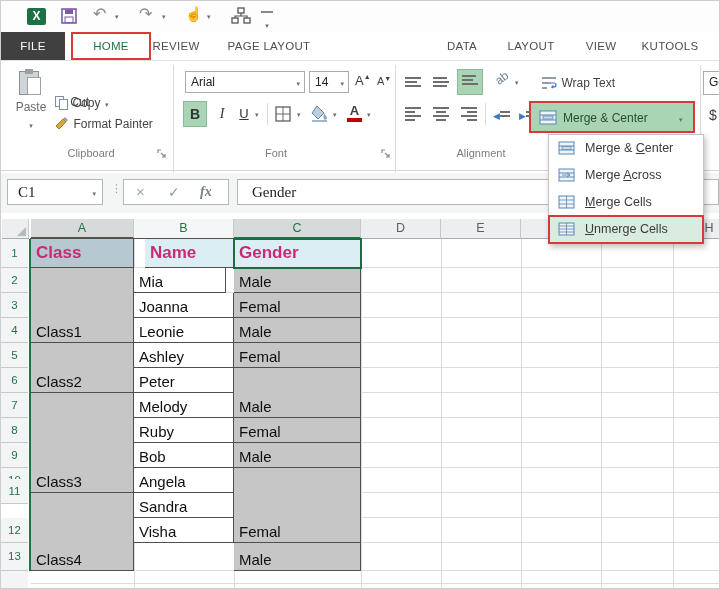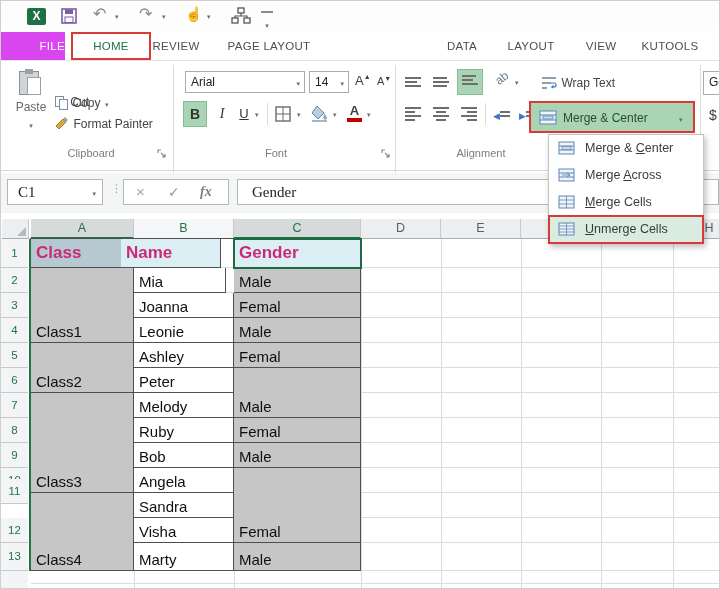--- a/index.html
+++ b/index.html
@@ -14,21 +14,21 @@
   .xl-logo { width:19px; height:17px; background:#1e7145; border-radius:2px;
              color:#fff; font-weight:bold; font-size:12px; text-align:center; line-height:17px; }
   .qat-glyph { color:#8a8a8a; font-size:16px; line-height:18px; }
   .caret { color:#6e6e6e; font-size:7px; line-height:7px; }
   .qat-more { width:12px; border-top:2px solid #8a8a8a; padding-top:1px; text-align:center; }
 
   
   .tabstrip { left:0; top:30px; width:720px; height:30px; background:#fff; border-bottom:1px solid #e4e4e4; }
   .rtab { position:absolute; top:1px; height:28px; line-height:28px; text-align:center;
           font-size:11.5px; letter-spacing:.3px; color:#4e4e4e; cursor:default; }
-  .rtab.file { background:#d946ef; color:#fff;text-align:right; }
+  .rtab.file { background:#404040; color:#fff; }
   .rtab.home { color:#217346; border:2px solid #d93a39; line-height:24px; }
 
   
   .ribbon { left:0; top:60px; width:720px; height:110px; background:#fff; border-bottom:1px solid #d5d5d5; }
   .vdiv { width:1px; background:#dcdcdc; }
   .rlabel { font-size:11px; color:#7c7c7c; text-align:center; }
   .rbtn-txt { font-size:12px; color:#444; }
   .combo { background:#fff; border:1px solid #ababab; font-size:12px; color:#222; }
   .combo .cv { position:absolute; left:5px; top:3px; }
   .combo .caret { position:absolute; right:4px; top:8px; }
@@ -324,34 +324,33 @@
       <div class="rowhdr" style="left: 0px; top: 205px; width: 27px; height: 25px; line-height: 24px;">8</div>
       <div class="rowhdr" style="left: 0px; top: 230px; width: 27px; height: 25px; line-height: 24px;">9</div>
       <div class="rowhdr" style="left: 0px; top: 255px; width: 27px; height: 25px; line-height: 24px;">10</div>
       <div class="rowhdr" style="left: 0px; top: 266px; width: 27px; height: 25px; line-height: 24px;">11</div>
       <div class="rowhdr" style="left: 0px; top: 305px; width: 27px; height: 25px; line-height: 24px;">12</div>
       <div class="rowhdr" style="left: 0px; top: 330px; width: 27px; height: 28px; line-height: 27px;">13</div>
       <div class="rowhdr" style="left: 0px; top: 358px; width: 27px; height: 19px;"></div>
       <div class="gridline" style="left: 29px; top: 25px; width: 332px; height: 1px; background: rgb(79, 79, 79);"></div>
       <div class="gridline" style="left: 29px; top: 26px; width: 1px; height: 332px; background: rgb(79, 79, 79);"></div>
       <div class="cell a1 magenta" style="left: 30px; top: 26px; width: 103px; height: 29px; font-weight: bold; font-size: 17px; align-items: center; padding-bottom: 0px;">Class</div>
-      <div class="cell hdrblue magenta" style="left: 120px; top: 26px; width: 100px; height: 29px;">Name</div>
+      <div class="cell hdrblue magenta" style="left: 144px; top: 26px; width: 100px; height: 29px;">Name</div>
       <div class="cell hdrblue magenta" style="left: 233px; top: 26px; width: 127px; height: 29px;">Gender</div>
       <div class="cell white" style="left: 133px; top: 55px; width: 92px; height: 25px;">Mia</div>
       <div class="cell white" style="left: 133px; top: 80px; width: 100px; height: 25px;">Joanna</div>
       <div class="cell white" style="left: 133px; top: 105px; width: 100px; height: 25px;">Leonie</div>
       <div class="cell white" style="left: 133px; top: 130px; width: 100px; height: 25px;">Ashley</div>
       <div class="cell white" style="left: 133px; top: 155px; width: 100px; height: 25px;">Peter</div>
       <div class="cell white" style="left: 133px; top: 180px; width: 100px; height: 25px;">Melody</div>
       <div class="cell white" style="left: 133px; top: 205px; width: 100px; height: 25px;">Ruby</div>
       <div class="cell white" style="left: 133px; top: 230px; width: 100px; height: 25px;">Bob</div>
       <div class="cell white" style="left: 133px; top: 255px; width: 100px; height: 25px;">Angela</div>
       <div class="cell white" style="left: 133px; top: 280px; width: 100px; height: 25px;">Sandra</div>
       <div class="cell white" style="left: 133px; top: 305px; width: 100px; height: 25px;">Visha</div>
-      <div class="cell white" style="left: 133px; top: 330px; width: 100px; height: 28px;">Marty</div>
       <div class="cell gray" style="left: 30px; top: 55px; width: 103px; height: 75px;">Class1</div>
       <div class="cell gray" style="left: 30px; top: 130px; width: 103px; height: 50px;">Class2</div>
       <div class="cell gray" style="left: 30px; top: 180px; width: 103px; height: 100px;">Class3</div>
       <div class="cell gray" style="left: 30px; top: 280px; width: 103px; height: 78px;">Class4</div>
       <div class="cell gray" style="left: 233px; top: 55px; width: 127px; height: 25px;">Male</div>
       <div class="cell gray" style="left: 233px; top: 80px; width: 127px; height: 25px;">Femal</div>
       <div class="cell gray" style="left: 233px; top: 105px; width: 127px; height: 25px;">Male</div>
       <div class="cell gray" style="left: 233px; top: 130px; width: 127px; height: 25px;">Femal</div>
       <div class="cell gray" style="left: 233px; top: 155px; width: 127px; height: 50px;">Male</div>
       <div class="cell gray" style="left: 233px; top: 205px; width: 127px; height: 25px;">Femal</div>

